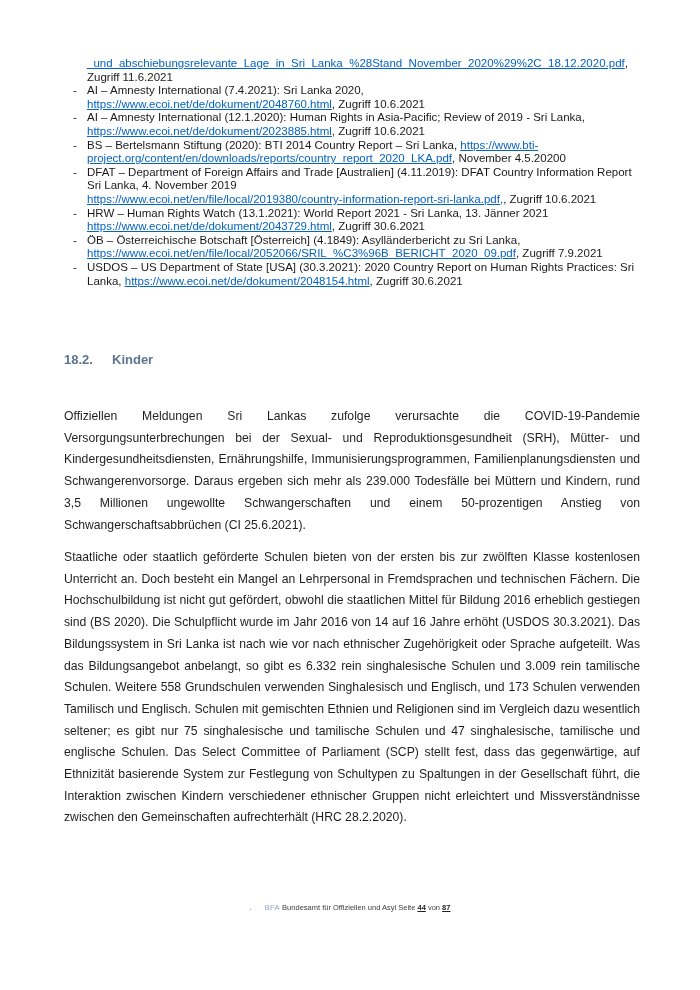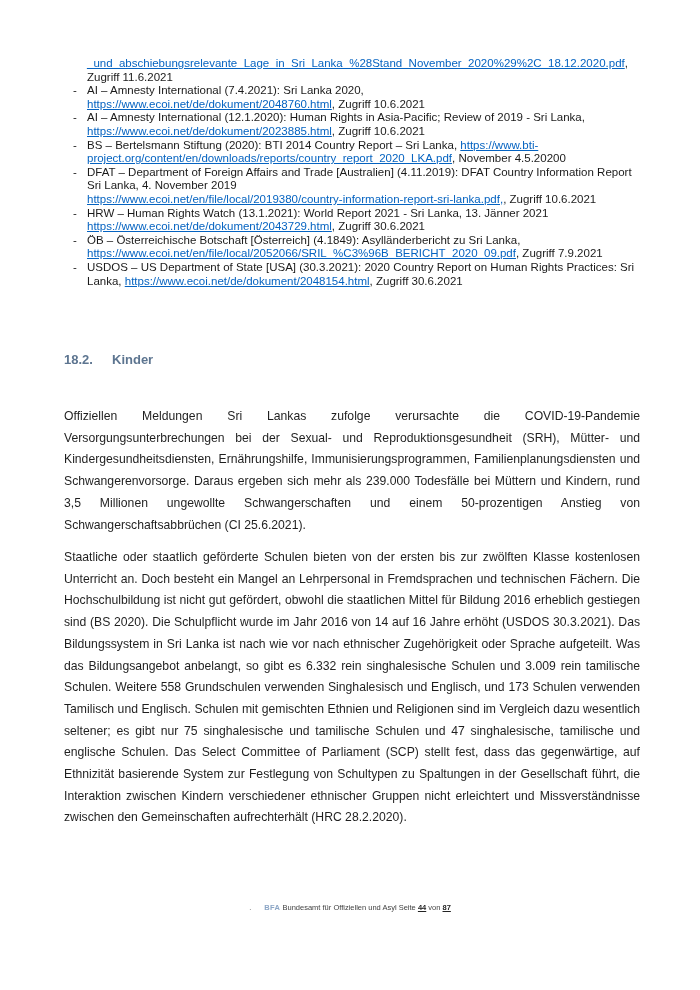--- a/index.html
+++ b/index.html
@@ -38,21 +38,21 @@
   }
   .para1{top:390px;}
   .para2{top:531px;}
 
   
   .footer{
     position:absolute;left:0;top:903px;width:100%;
     text-align:center;font-size:7.5px;color:#3f3f3f;
   }
   .footer-dot{color:#5b5b5b;}
-  .footer-brand{color:#8ca6c6;font-weight:bold;letter-spacing:.4px;padding-left:13px;}
+  .footer-brand{color:#8ca6c6;font-weight:normal;letter-spacing:.4px;padding-left:13px;}
   .footer b{color:#222;text-decoration:underline;}
 </style>
 </head>
 <body>
 
 <div class="page">
 
   <div class="source-list">
       <div class="src-item"><a class="link">_und_abschiebungsrelevante_Lage_in_Sri_Lanka_%28Stand_November_2020%29%2C_18.12.2020.pdf</a><span>, Zugriff 11.6.2021</span></div>
       <div class="src-item"><span class="dash">-</span><span>AI – Amnesty International (7.4.2021): Sri Lanka 2020,</span><br><a class="link">https://www.ecoi.net/de/dokument/2048760.html</a><span>, Zugriff 10.6.2021</span></div>

